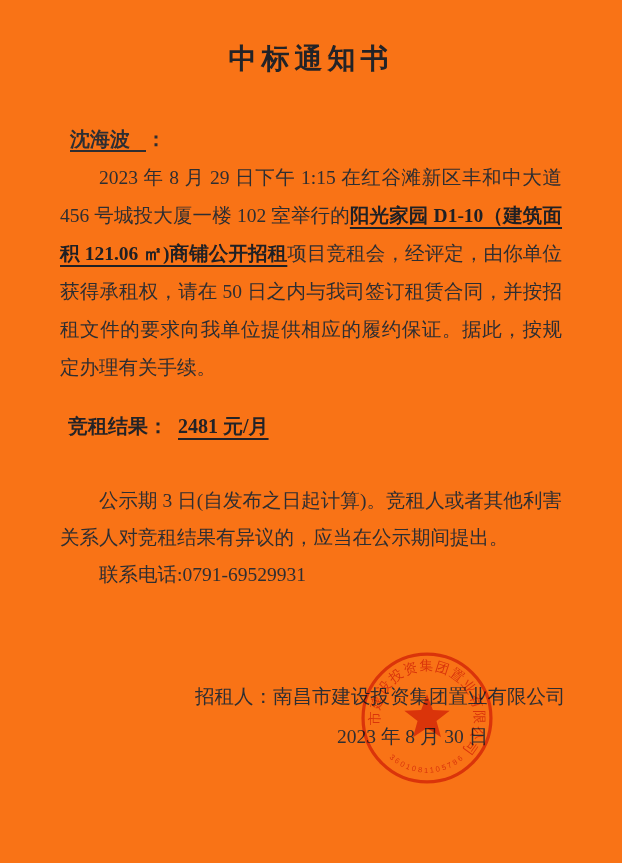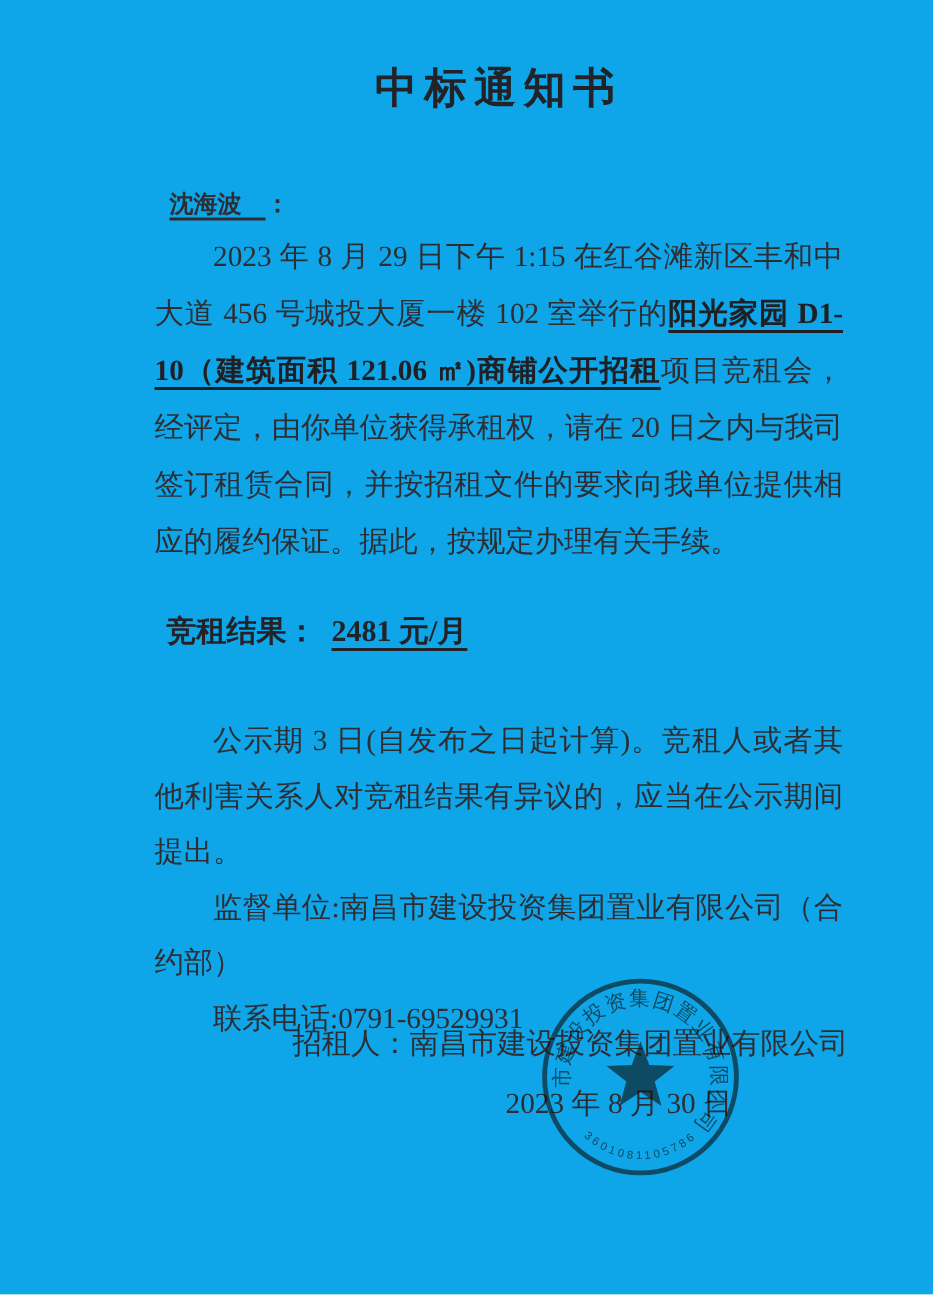--- a/index.html
+++ b/index.html
@@ -2,37 +2,36 @@
 <html><head>
 <meta charset="utf-8">
 <style>
   * { margin: 0; padding: 0; box-sizing: border-box; }
   html, body { background: #ffffff; }
   .page {
     position: relative;
     width: 622px;
     height: 863px;
     margin: 0 auto;
-    background: #0ea5e9;
+    background: #f97316;
     font-family: "Liberation Serif", "DejaVu Serif", serif;
     color: #2e2e32;
     overflow: hidden;
-    padding-left: 43px;
   }
   .title {
     padding-top: 40px;
     text-align: center;
     font-size: 28px;
     font-weight: 700;
     letter-spacing: 5px;
     color: #232327;
   }
   .recipient {
     margin: 48px 60px 0 70px;
-    font-size: 16px;
+    font-size: 20px;
     font-weight: 700;
   }
   .recipient .name {
     border-bottom: 2px solid #2e2e32;
     padding-right: 16px;
   }
   .body-text {
     margin: 0 60px;
     font-size: 19.5px;
     line-height: 38px;
@@ -86,27 +85,26 @@
 </style>
 </head>
 <body>
 
 <div class="page">
 
   <h1 class="title">中标通知书</h1>
 
   <p class="recipient"><span class="name">沈海波</span><span>：</span></p>
 
-  <p class="body-text para-main"><span>2023 年 8 月 29 日下午 1:15 在红谷滩新区丰和中大道 456 号城投大厦一楼 102 室举行的</span><span class="hl">阳光家园 D1-10（建筑面积 121.06 ㎡)商铺公开招租</span><span>项目竞租会，经评定，由你单位获得承租权，请在 20 日之内与我司签订租赁合同，并按招租文件的要求向我单位提供相应的履约保证。据此，按规定办理有关手续。</span></p>
+  <p class="body-text para-main"><span>2023 年 8 月 29 日下午 1:15 在红谷滩新区丰和中大道 456 号城投大厦一楼 102 室举行的</span><span class="hl">阳光家园 D1-10（建筑面积 121.06 ㎡)商铺公开招租</span><span>项目竞租会，经评定，由你单位获得承租权，请在 50 日之内与我司签订租赁合同，并按招租文件的要求向我单位提供相应的履约保证。据此，按规定办理有关手续。</span></p>
 
   <p class="result-line"><span>竞租结果：</span><span class="value">2481 元/月</span></p>
 
   <p class="body-text notice">公示期 3 日(自发布之日起计算)。竞租人或者其他利害关系人对竞租结果有异议的，应当在公示期间提出。</p>
 
-  <p class="body-text contact-line">监督单位:南昌市建设投资集团置业有限公司（合约部）</p>
 
   <p class="body-text contact-line">联系电话:0791-69529931</p>
 
   <div class="sig-block">
     <p class="lessor-line"><span>招租人：</span><span>南昌市建设投资集团置业有限公司</span></p>
     <p class="date-line">2023 年 8 月 30 日</p>
   </div>
 
   <svg class="seal" viewBox="0 0 134 134" xmlns="http://www.w3.org/2000/svg">
     <defs>

